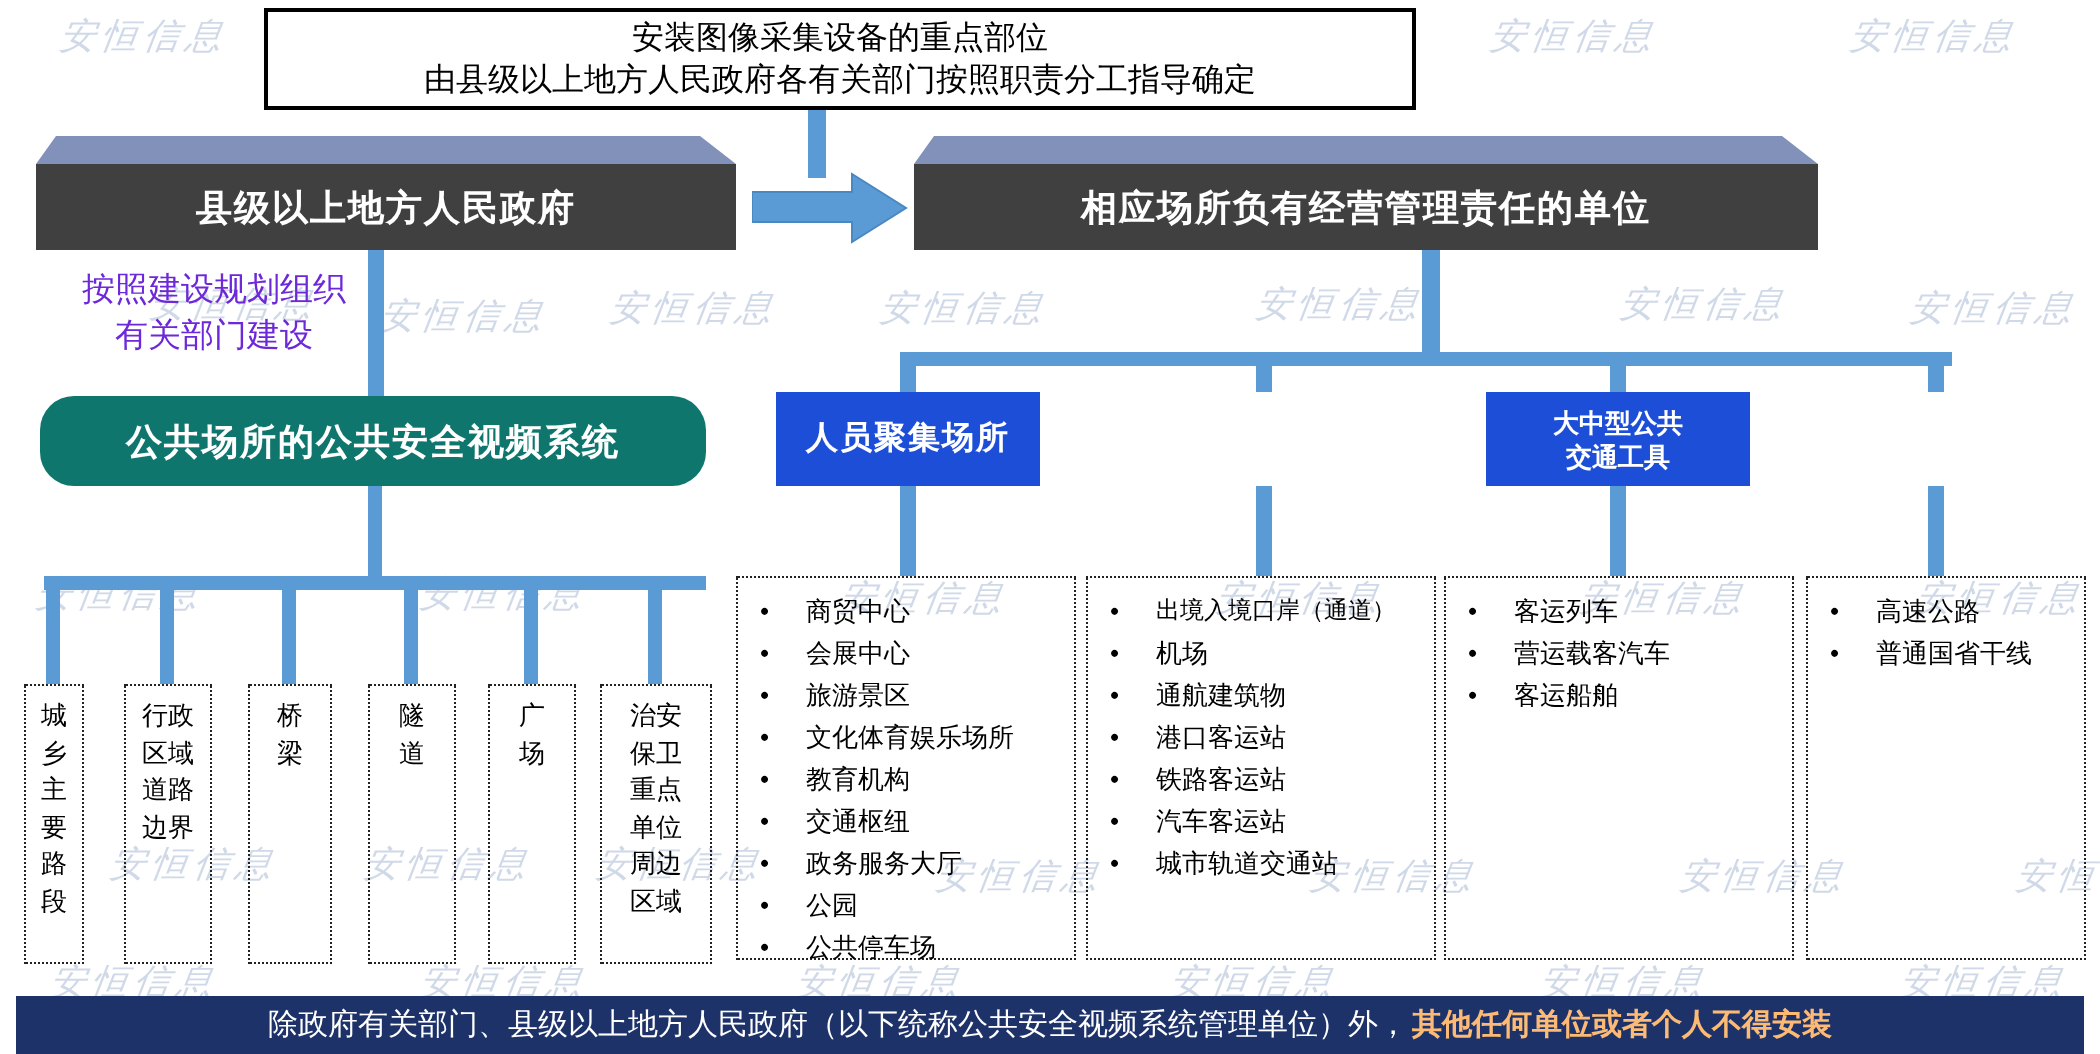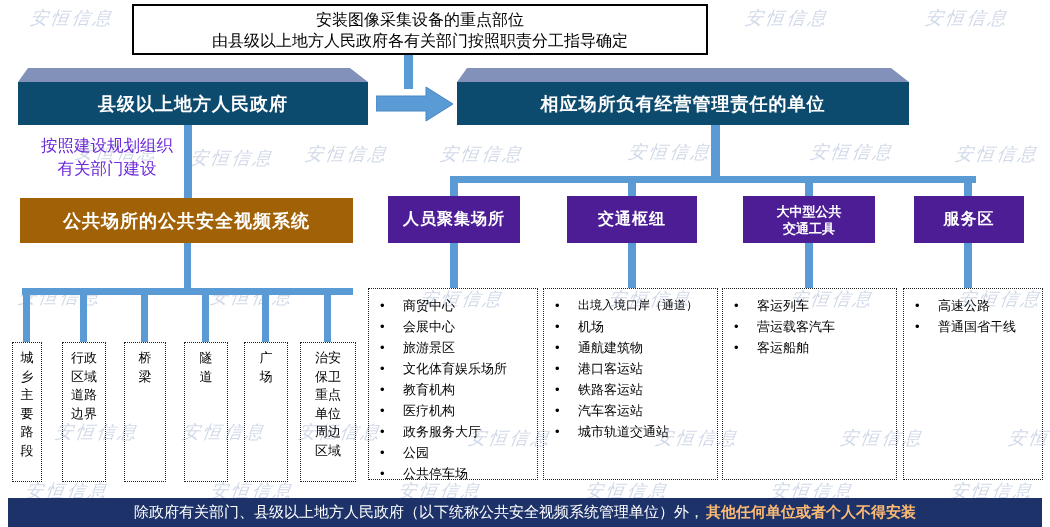--- a/index.html
+++ b/index.html
@@ -17,38 +17,38 @@
 
   
   .top-note{position:absolute;left:132px;top:4px;width:572px;height:47px;background:#fff;
       border:2px solid #000;z-index:3;text-align:center;font-size:16px;color:#000;
       display:flex;flex-direction:column;justify-content:center;line-height:21px;}
 
   
   .box3d{position:absolute;z-index:3;}
   .box3d .bevel{height:14px;background:#8191b9;
       clip-path:polygon(10px 0,calc(100% - 18px) 0,100% 100%,0 100%);}
-  .box3d .face{height:43px;background:#0c4a6e;color:#fff;font-weight:bold;font-size:18px;
+  .box3d .face{height:43px;background:#404040;color:#fff;font-weight:bold;font-size:18px;
       display:flex;align-items:center;justify-content:center;letter-spacing:1px;}
 
-  .flatbox{position:absolute;background:#a16207;color:#fff;font-weight:bold;z-index:3;
-      display:flex;align-items:center;justify-content:center;text-align:center;}
+  .flatbox{position:absolute;background:#0f766e;color:#fff;font-weight:bold;z-index:3;
+      display:flex;align-items:center;justify-content:center;text-align:center;border-radius:17px;}
 
   .note{position:absolute;z-index:3;color:#6d28d9;}
   .note-left{left:22px;top:134px;width:170px;text-align:center;font-size:16.5px;
       line-height:23px;white-space:pre-line;}
   .note-right{left:722px;top:139px;font-size:17px;}
 
   
   .vbox{position:absolute;top:342px;height:140px;border:1.5px dotted #222;z-index:3;
       box-sizing:border-box;font-size:13px;color:#000;text-align:center;
       padding-top:6px;line-height:18.5px;white-space:pre-line;}
 
   
-  .cat{position:absolute;top:196px;height:47px;background:#4c1d95;color:#fff;
+  .cat{position:absolute;top:196px;height:47px;background:#1d4ed8;color:#fff;
       font-weight:bold;z-index:3;display:flex;align-items:center;justify-content:center;
       text-align:center;font-size:16px;letter-spacing:1px;}
   .cat.small{font-size:13px;line-height:17px;white-space:pre-line;letter-spacing:0;}
 
   
   .listbox{position:absolute;top:288px;height:192px;border:1.5px dotted #222;z-index:3;
       box-sizing:border-box;padding:6px 2px 0 0;}
   .listbox ul{margin:0;padding:0;list-style:none;}
   .listbox li{position:relative;padding-left:34px;font-size:13px;line-height:21px;
       color:#000;white-space:nowrap;}
@@ -167,33 +167,31 @@
   <div class="vbox" style="left:244px;width:44px;">广
 场</div>
   <div class="vbox" style="left:300px;width:56px;">治安
 保卫
 重点
 单位
 周边
 区域</div>
 
   <div class="cat" style="left:388px;width:132px;">人员聚集场所</div>
-  <div class="cat" style="left:567px;width:130px;">交通枢纽</div>
   <div class="cat small" style="left:743px;width:132px;">大中型公共
 交通工具</div>
-  <div class="cat" style="left:914px;width:110px;">服务区</div>
 
   <div class="listbox" style="left:368px;width:170px;">
     <ul>
       <li>商贸中心</li>
       <li>会展中心</li>
       <li>旅游景区</li>
       <li>文化体育娱乐场所</li>
       <li>教育机构</li>
-      <li>医疗机构</li>
+      <li>交通枢纽</li>
       <li>政务服务大厅</li>
       <li>公园</li>
       <li>公共停车场</li>
     </ul>
   </div>
   <div class="listbox" style="left:543px;width:175px;">
     <ul>
       <li style="font-size:12px;">出境入境口岸（通道）</li>
       <li>机场</li>
       <li>通航建筑物</li>

